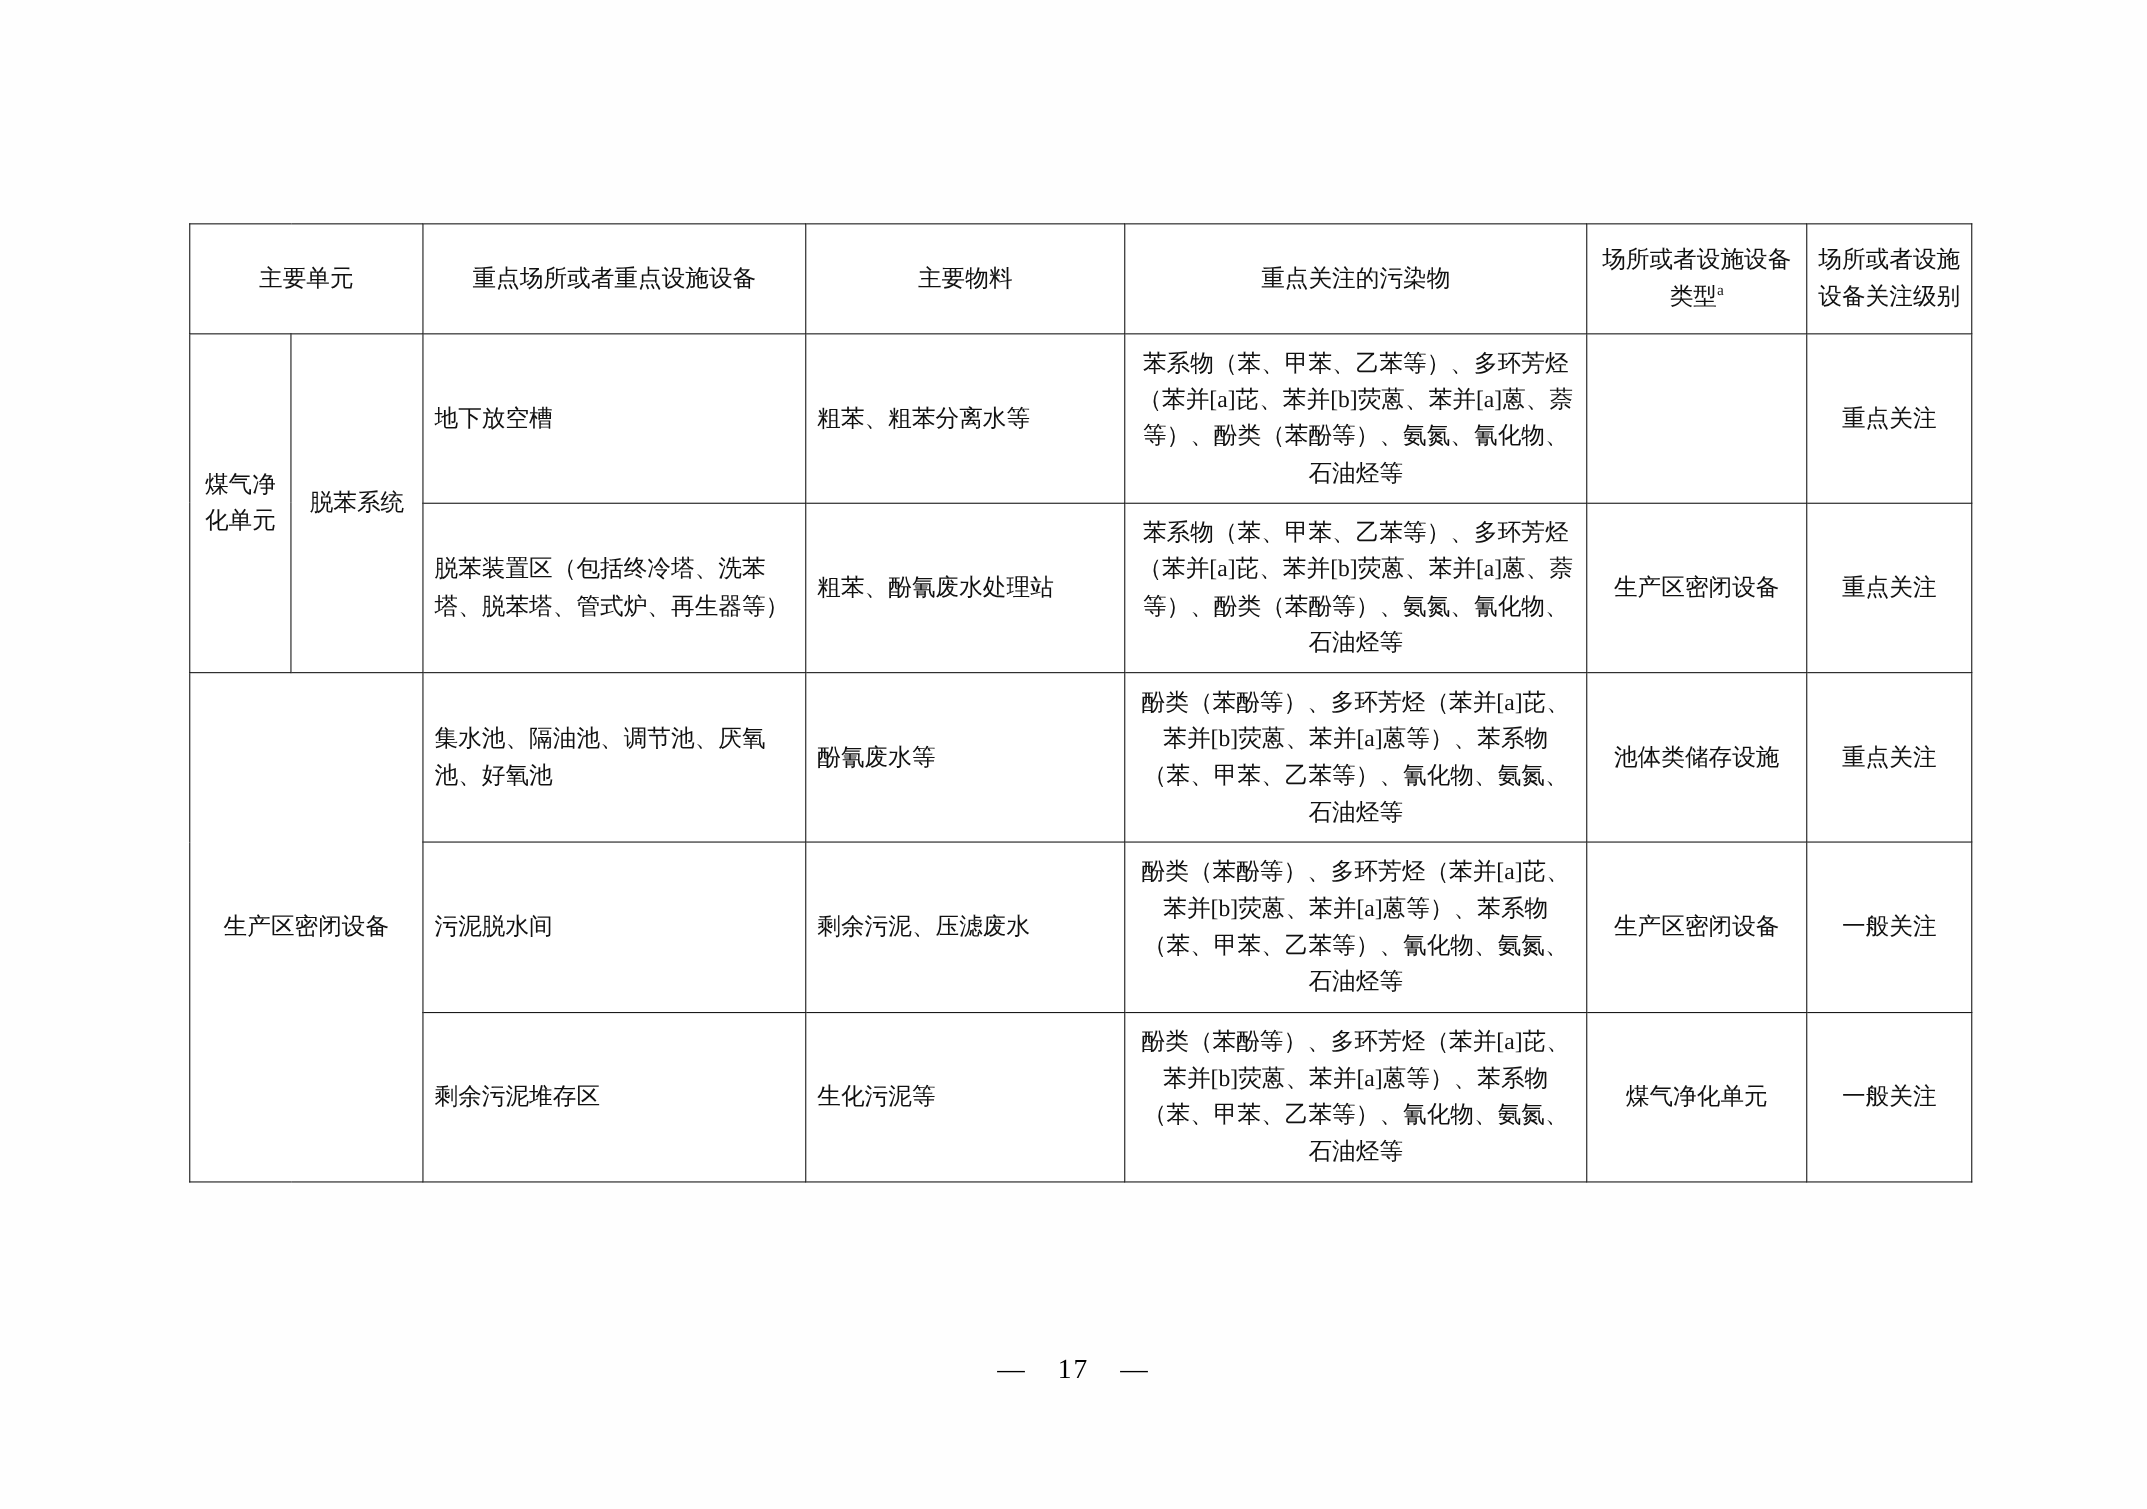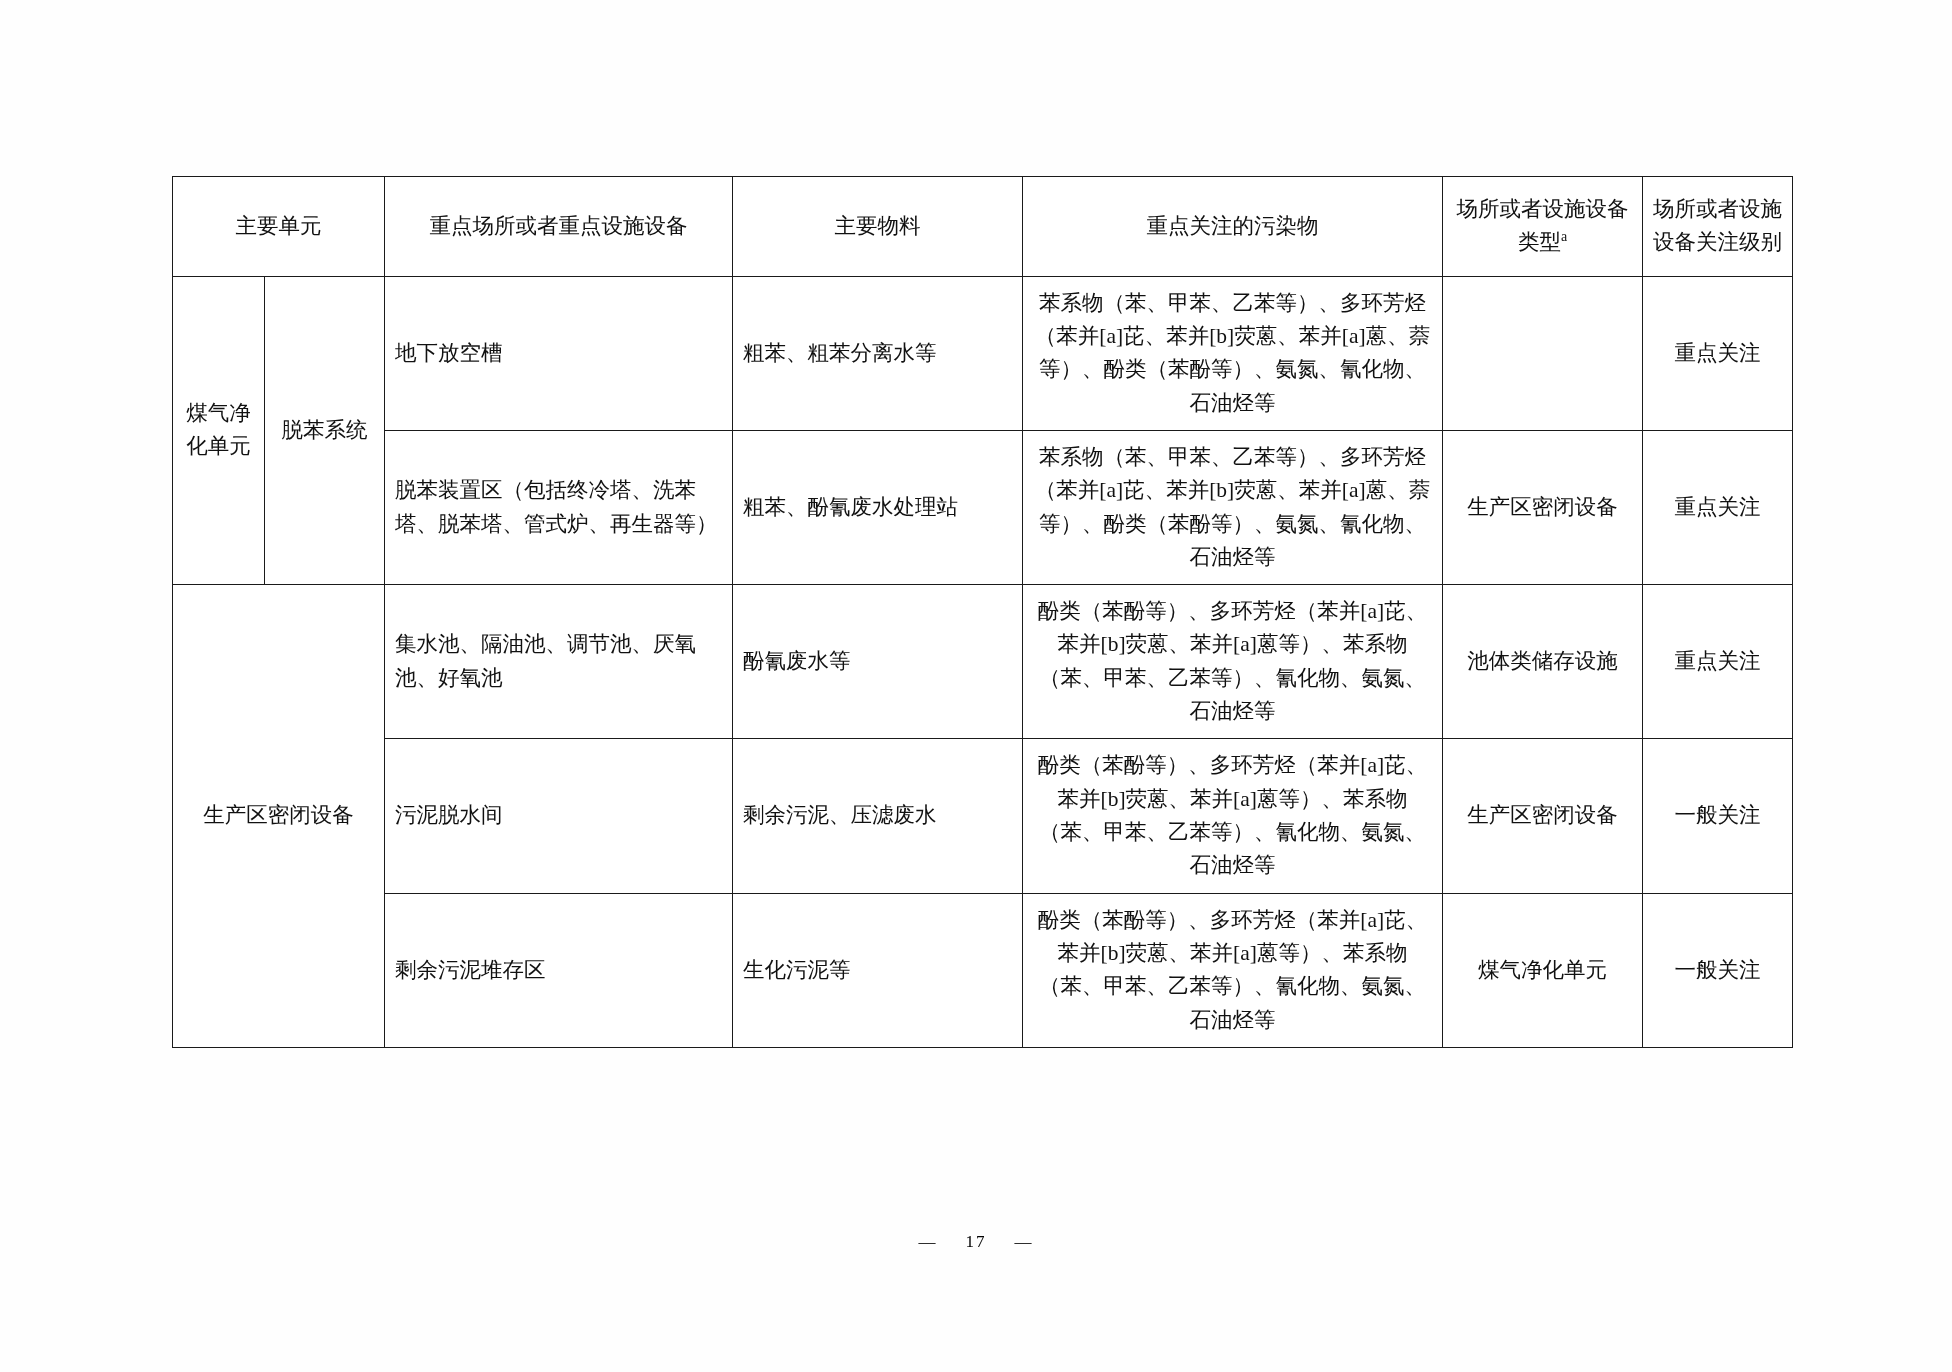--- a/index.html
+++ b/index.html
@@ -18,21 +18,21 @@
   .page {
     position: absolute;
     left: 0; top: 0;
     width: 1952px;
     height: 1372px;
     background: #fefefe;
   }
   .table-wrap {
     position: absolute;
     left: 172px;
-    top: 176px;
+    top: 203px;
     width: 1620px;
   }
   table.doc-table {
     border-collapse: collapse;
     width: 1620px;
     table-layout: fixed;
     background: #ffffff;
   }
   table.doc-table td, table.doc-table th {
     border: 1.6px solid #1a1a1a;
@@ -67,21 +67,21 @@
   .vert-small {
     text-align: center;
     line-height: 1.5;
   }
   .footer {
     position: absolute;
     left: 0;
     top: 1232px;
     width: 1952px;
     text-align: center;
-    font-size: 17px;
+    font-size: 25px;
     letter-spacing: 2px;
     font-family: "Liberation Serif", "DejaVu Serif", serif;
   }
   .footer span { display: inline-block; margin: 0 14px; }
   .pollutant {
     text-align: center;
     line-height: 1.6;
   }
 </style>
 </head>

